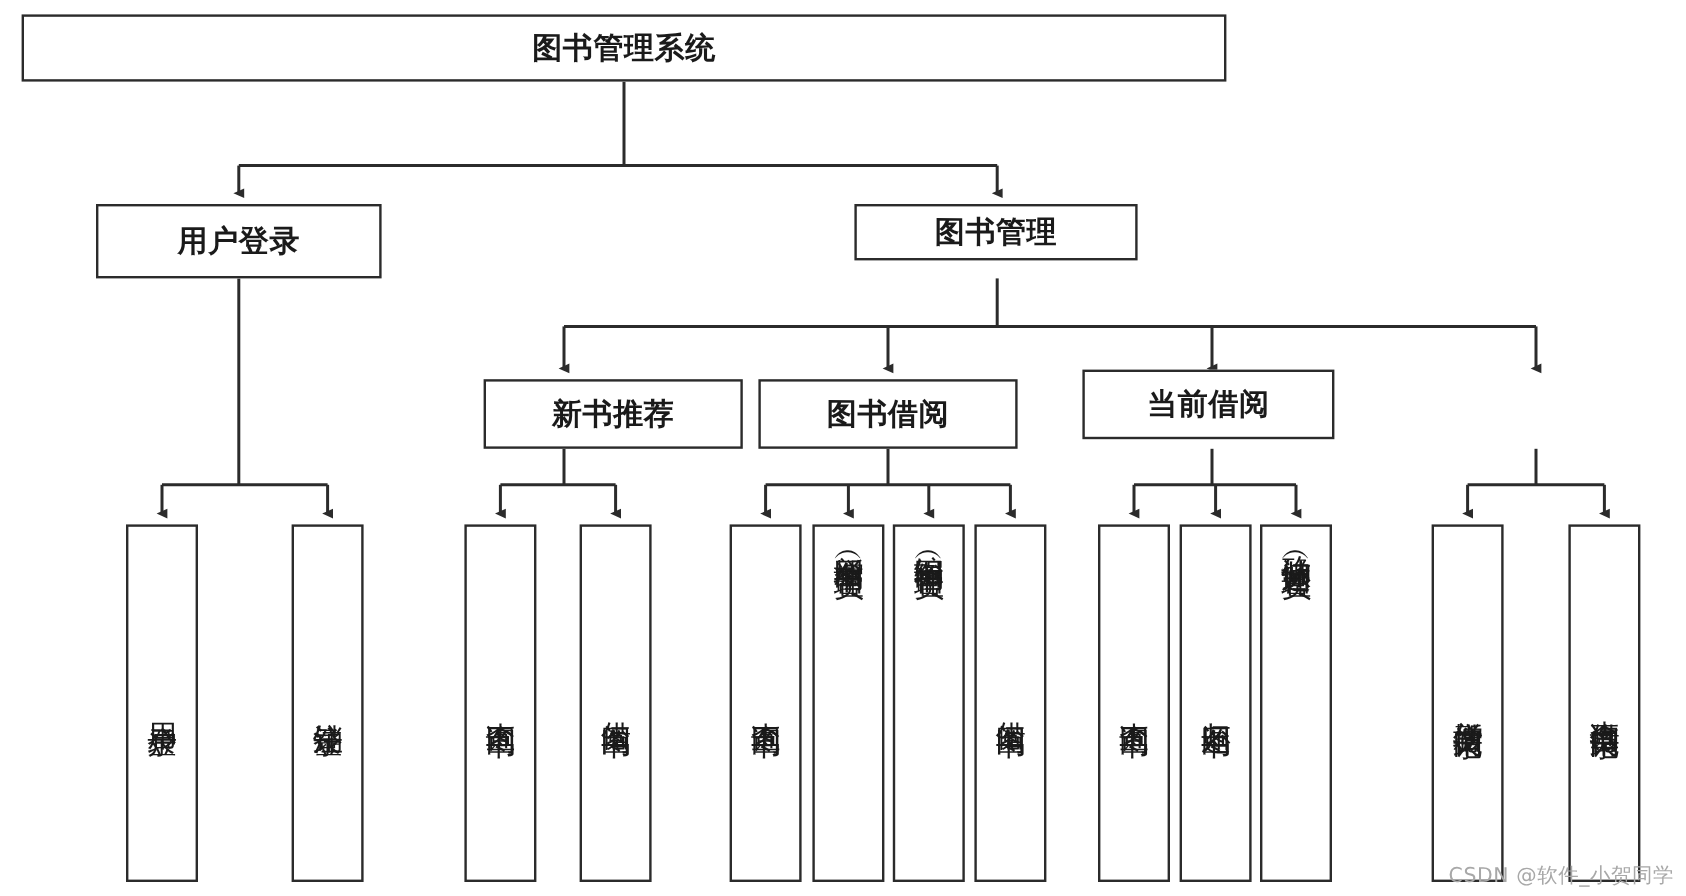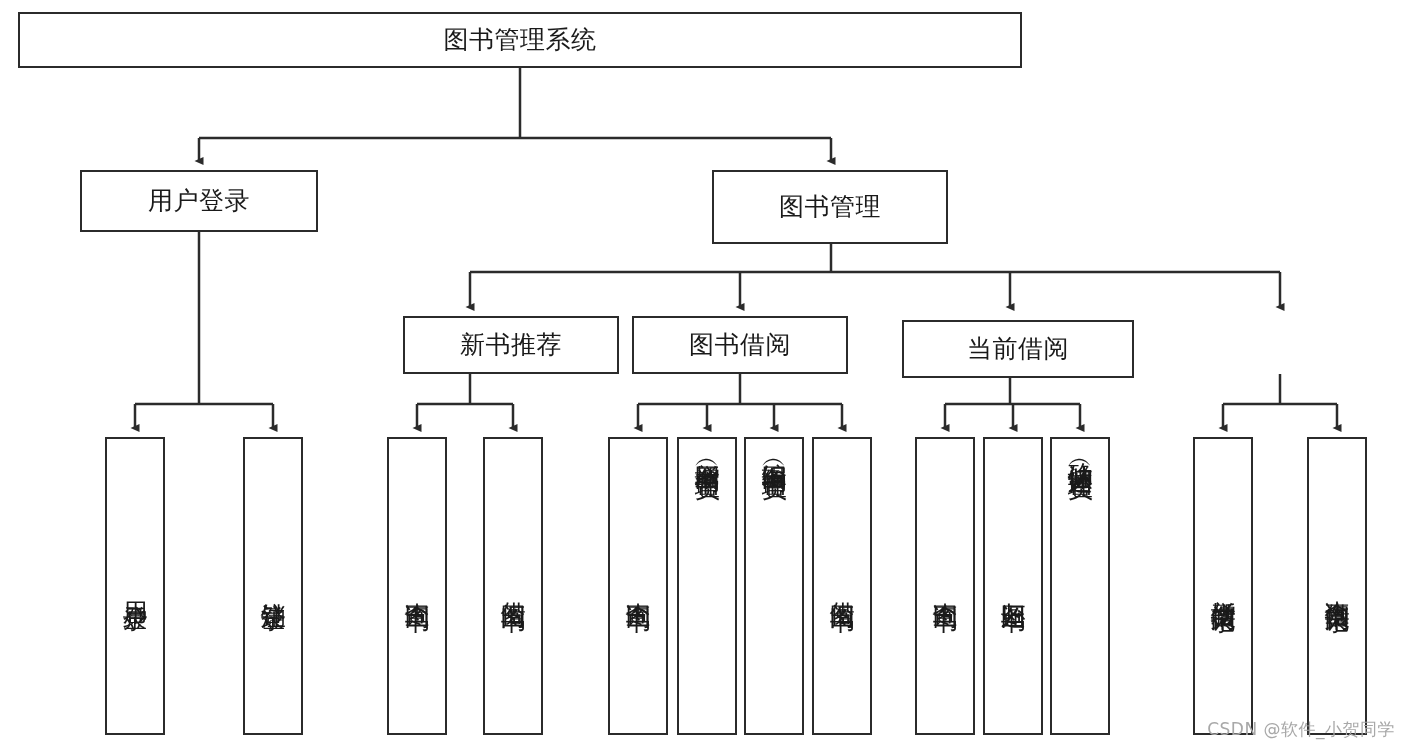--- a/index.html
+++ b/index.html
@@ -30,20 +30,21 @@
   }
   .node .label {
     display: block;
     line-height: 1.12;
     letter-spacing: 0.5px;
     white-space: nowrap;
   }
   
   .node.h .label {
     font-size: 25px;
+    font-weight: bold;
   }
   .node.root .label {
     font-size: 25px;
   }
   
   .node.v {
     align-items: center;
     justify-content: center;
     padding: 4px 0;
   }
@@ -134,31 +135,31 @@
     </g>
   </svg>
 
   <div class="node root h" style="left:18px; top:12px; width:1004px; height:56px;">
     <span class="label">图书管理系统</span>
   </div>
 
   <div class="node h" style="left:80px; top:170px; width:238px; height:62px;">
     <span class="label">用户登录</span>
   </div>
-  <div class="node h" style="left:712px; top:170px; width:236px; height:74px;">
+  <div class="node h" style="left:712px; top:170px; width:236px; height:47px;">
     <span class="label">图书管理</span>
   </div>
 
   <div class="node h" style="left:362px; top:316px; width:216px; height:58px;margin-left:41px;">
     <span class="label">新书推荐</span>
   </div>
   <div class="node h" style="left:632px; top:316px; width:216px; height:58px;">
     <span class="label">图书借阅</span>
   </div>
-  <div class="node h" style="left:902px; top:320px; width:232px; height:58px;">
+  <div class="node h" style="left:902px; top:308px; width:210px; height:58px;">
     <span class="label">当前借阅</span>
   </div>
 
   <div class="node v" style="left:105px; top:437px; width:60px; height:298px;">
     <span class="label">用户登录</span>
   </div>
   <div class="node v" style="left:243px; top:437px; width:60px; height:298px;">
     <span class="label">注销登录</span>
   </div>
 

